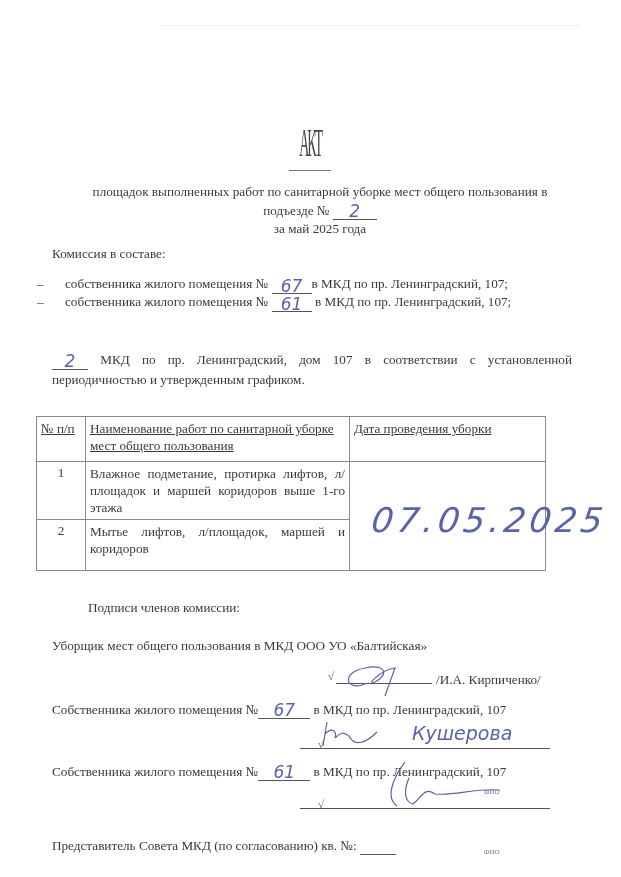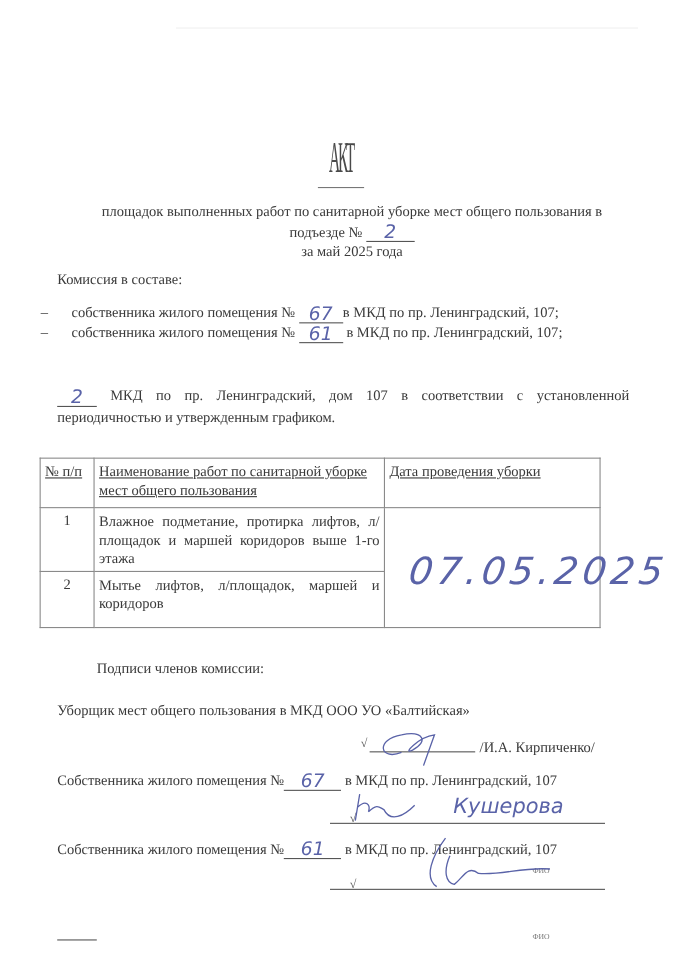--- a/index.html
+++ b/index.html
@@ -110,14 +110,15 @@
   <span>в МКД по пр. Ленинградский, 107</span>
 </div>
 <span class="abs check" style="left:318px; top:798px;">√</span>
 <div class="sigline" style="left:300px; top:808px; width:250px;"></div>
 <svg class="sigscribble" style="left:365px; top:758px;" width="140" height="56">
   <path d="M40 4 C28 20 20 40 32 48 M44 20 C38 34 40 44 48 46 C56 40 60 28 70 36 C90 38 110 30 135 32" fill="none" stroke="#5a63a8" stroke-width="1.2"></path>
 </svg>
 <div class="abs small" style="left:484px; top:812px;">ФИО</div>
 
 <div class="abs" style="left:52px; top:838px;">
+  <span>Представитель   Совета МКД (по согласованию) кв. №:</span>
   <span class="blank" style="width:36px;">&nbsp;</span>
 </div>
 
 </body></html>

